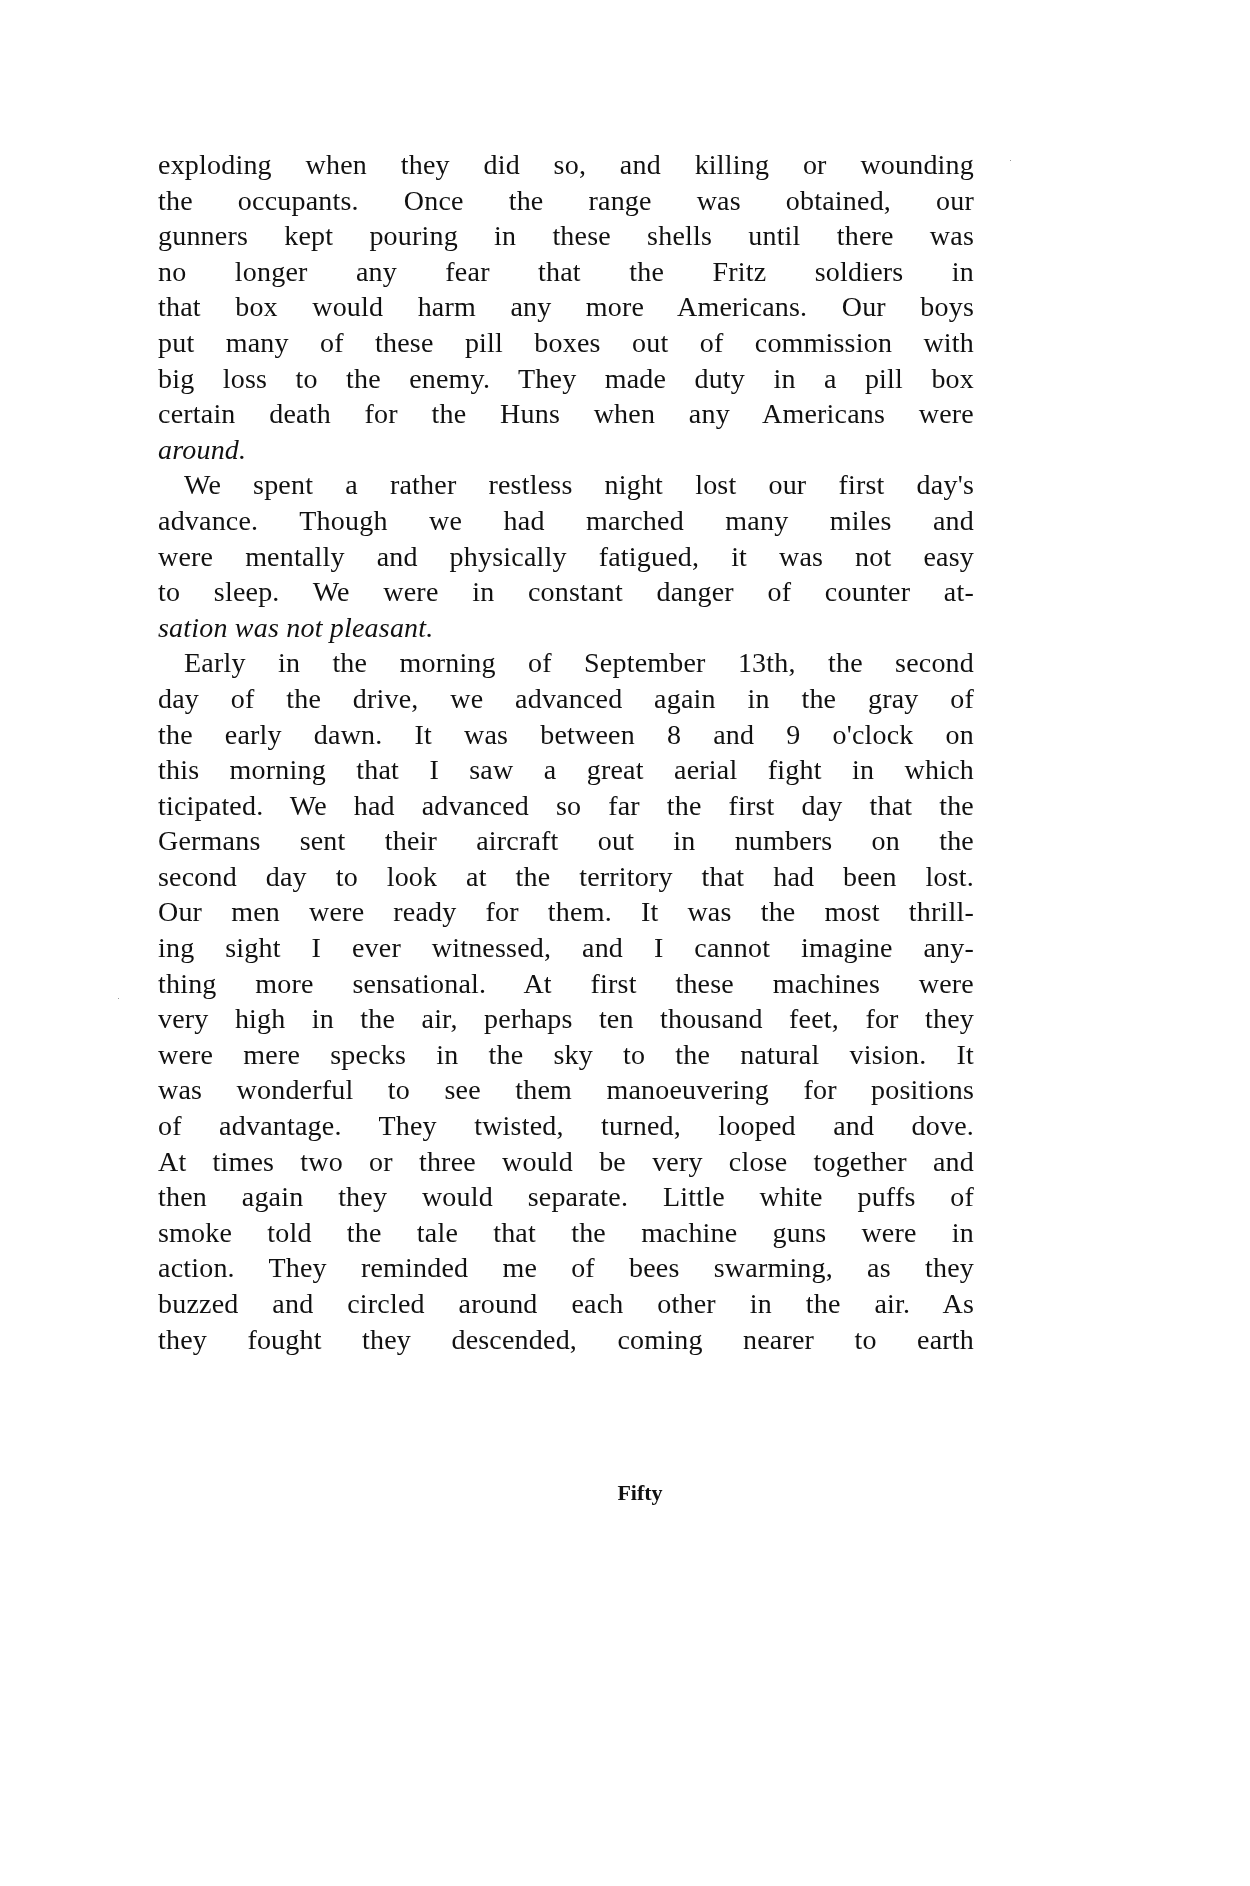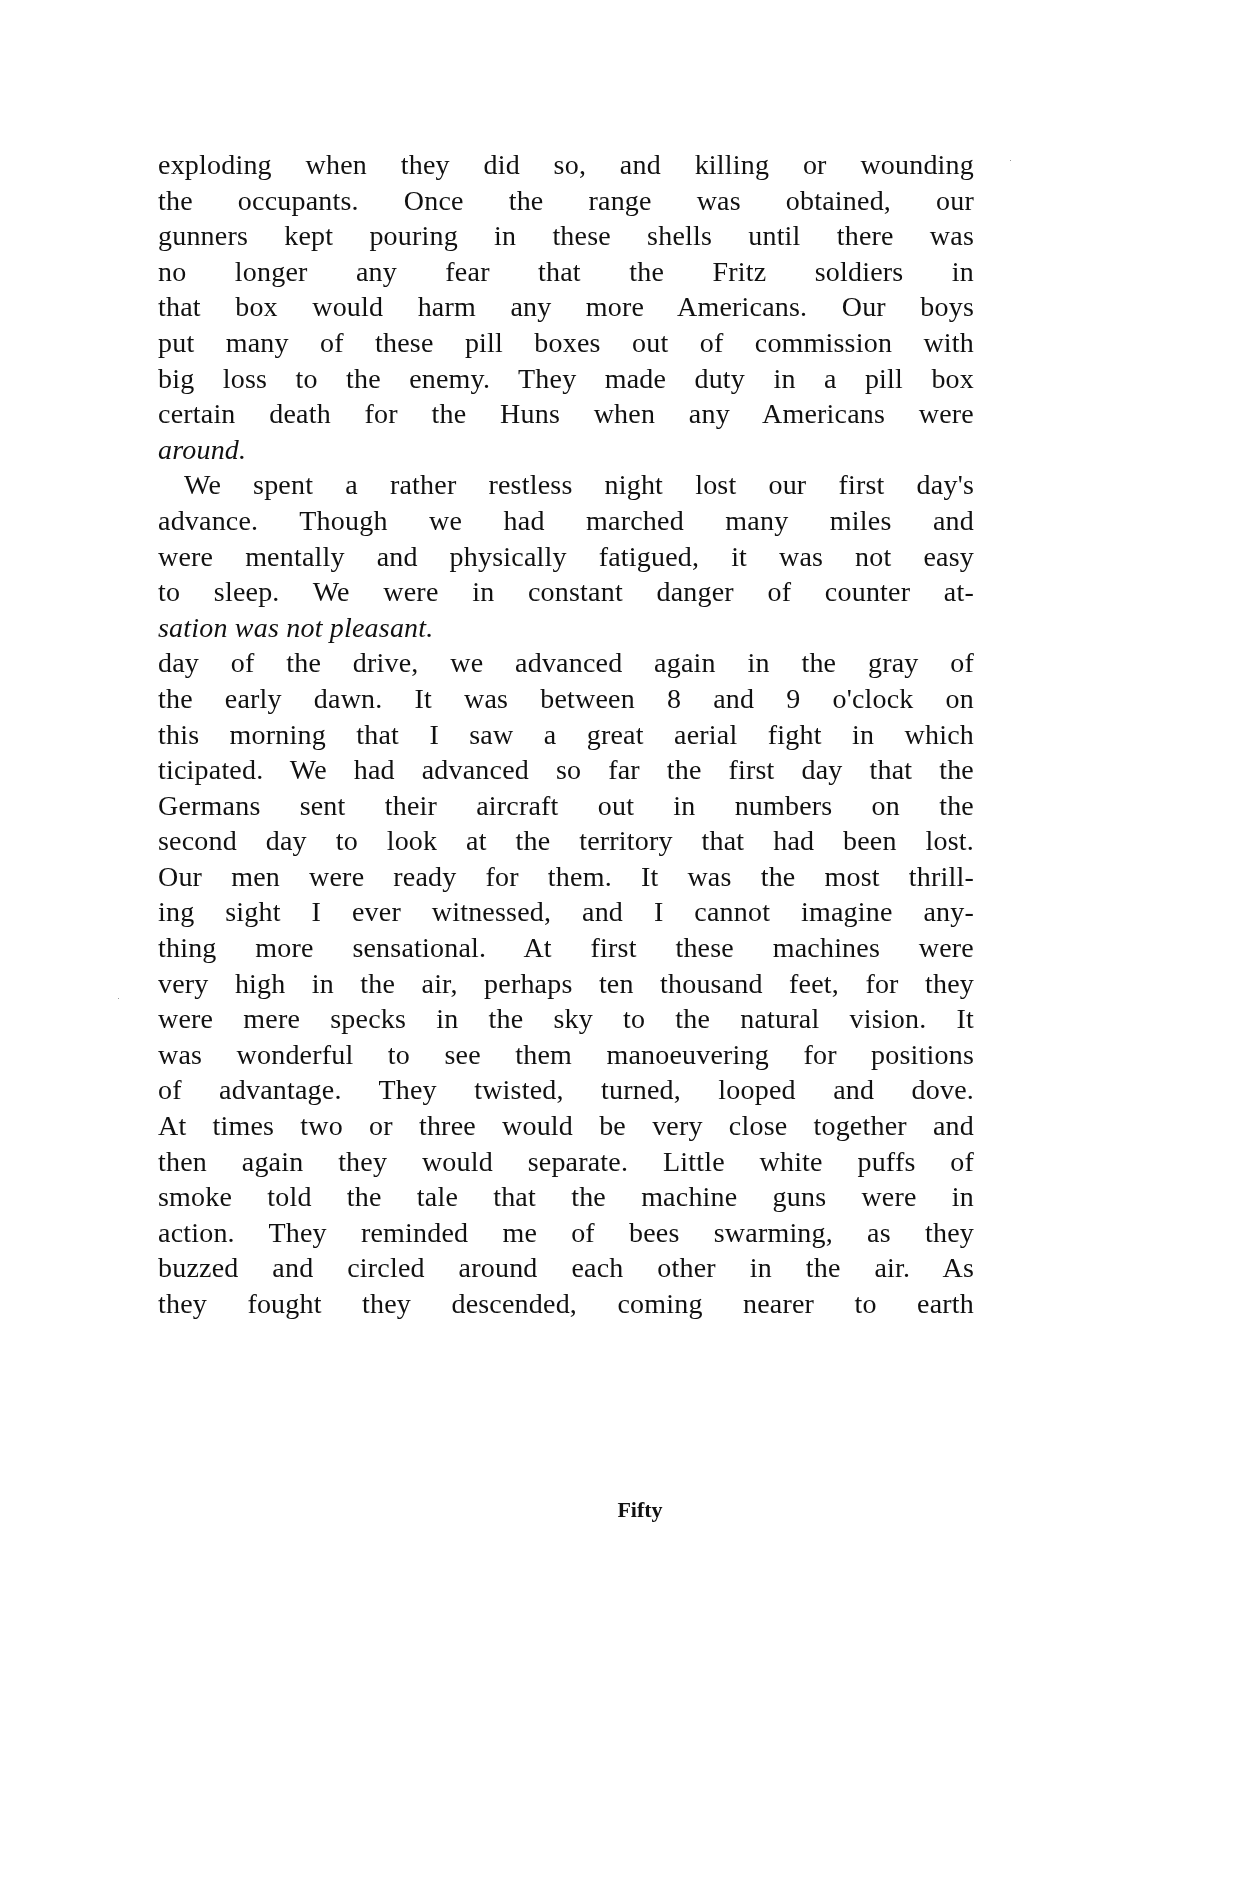--- a/index.html
+++ b/index.html
@@ -51,21 +51,20 @@
       left: 0;
       width: 1250px;
       top: 1480px;
       text-align: center;
       font-family: "Liberation Serif", "DejaVu Serif", serif;
       font-weight: bold;
       font-size: 22px;
       color: #111111;
       padding-left: 30px;
       box-sizing: border-box;
-      margin-top: 17px;
     }
     .speck {
       position: absolute;
       width: 1px;
       height: 1px;
       background: #999;
     }
   </style>
 </head>
 <body>
@@ -84,20 +83,21 @@
         <span class="line last">around.</span>
       </div>
       <div>
         <span class="line indent">We spent a rather restless night lost our first day's</span>
         <span class="line">advance.  Though we had marched many miles and</span>
         <span class="line">were mentally and physically fatigued, it was not easy</span>
         <span class="line">to sleep.  We were in constant danger of counter at-</span>
         <span class="line last">sation was not pleasant.</span>
       </div>
       <div>
+        <span class="line indent">Early in the morning of September 13th, the second</span>
         <span class="line">day of the drive, we advanced again in the gray of</span>
         <span class="line">the early dawn.  It was between 8 and 9 o'clock on</span>
         <span class="line">this morning that I saw a great aerial fight in which</span>
         <span class="line">ticipated. We had advanced so far the first day that the</span>
         <span class="line">Germans sent their aircraft out in numbers on the</span>
         <span class="line">second day to look at the territory that had been lost.</span>
         <span class="line">Our men were ready for them.  It was the most thrill-</span>
         <span class="line">ing sight I ever witnessed, and I cannot imagine any-</span>
         <span class="line">thing more sensational.  At first these machines were</span>
         <span class="line">very high in the air, perhaps ten thousand feet, for they</span>

